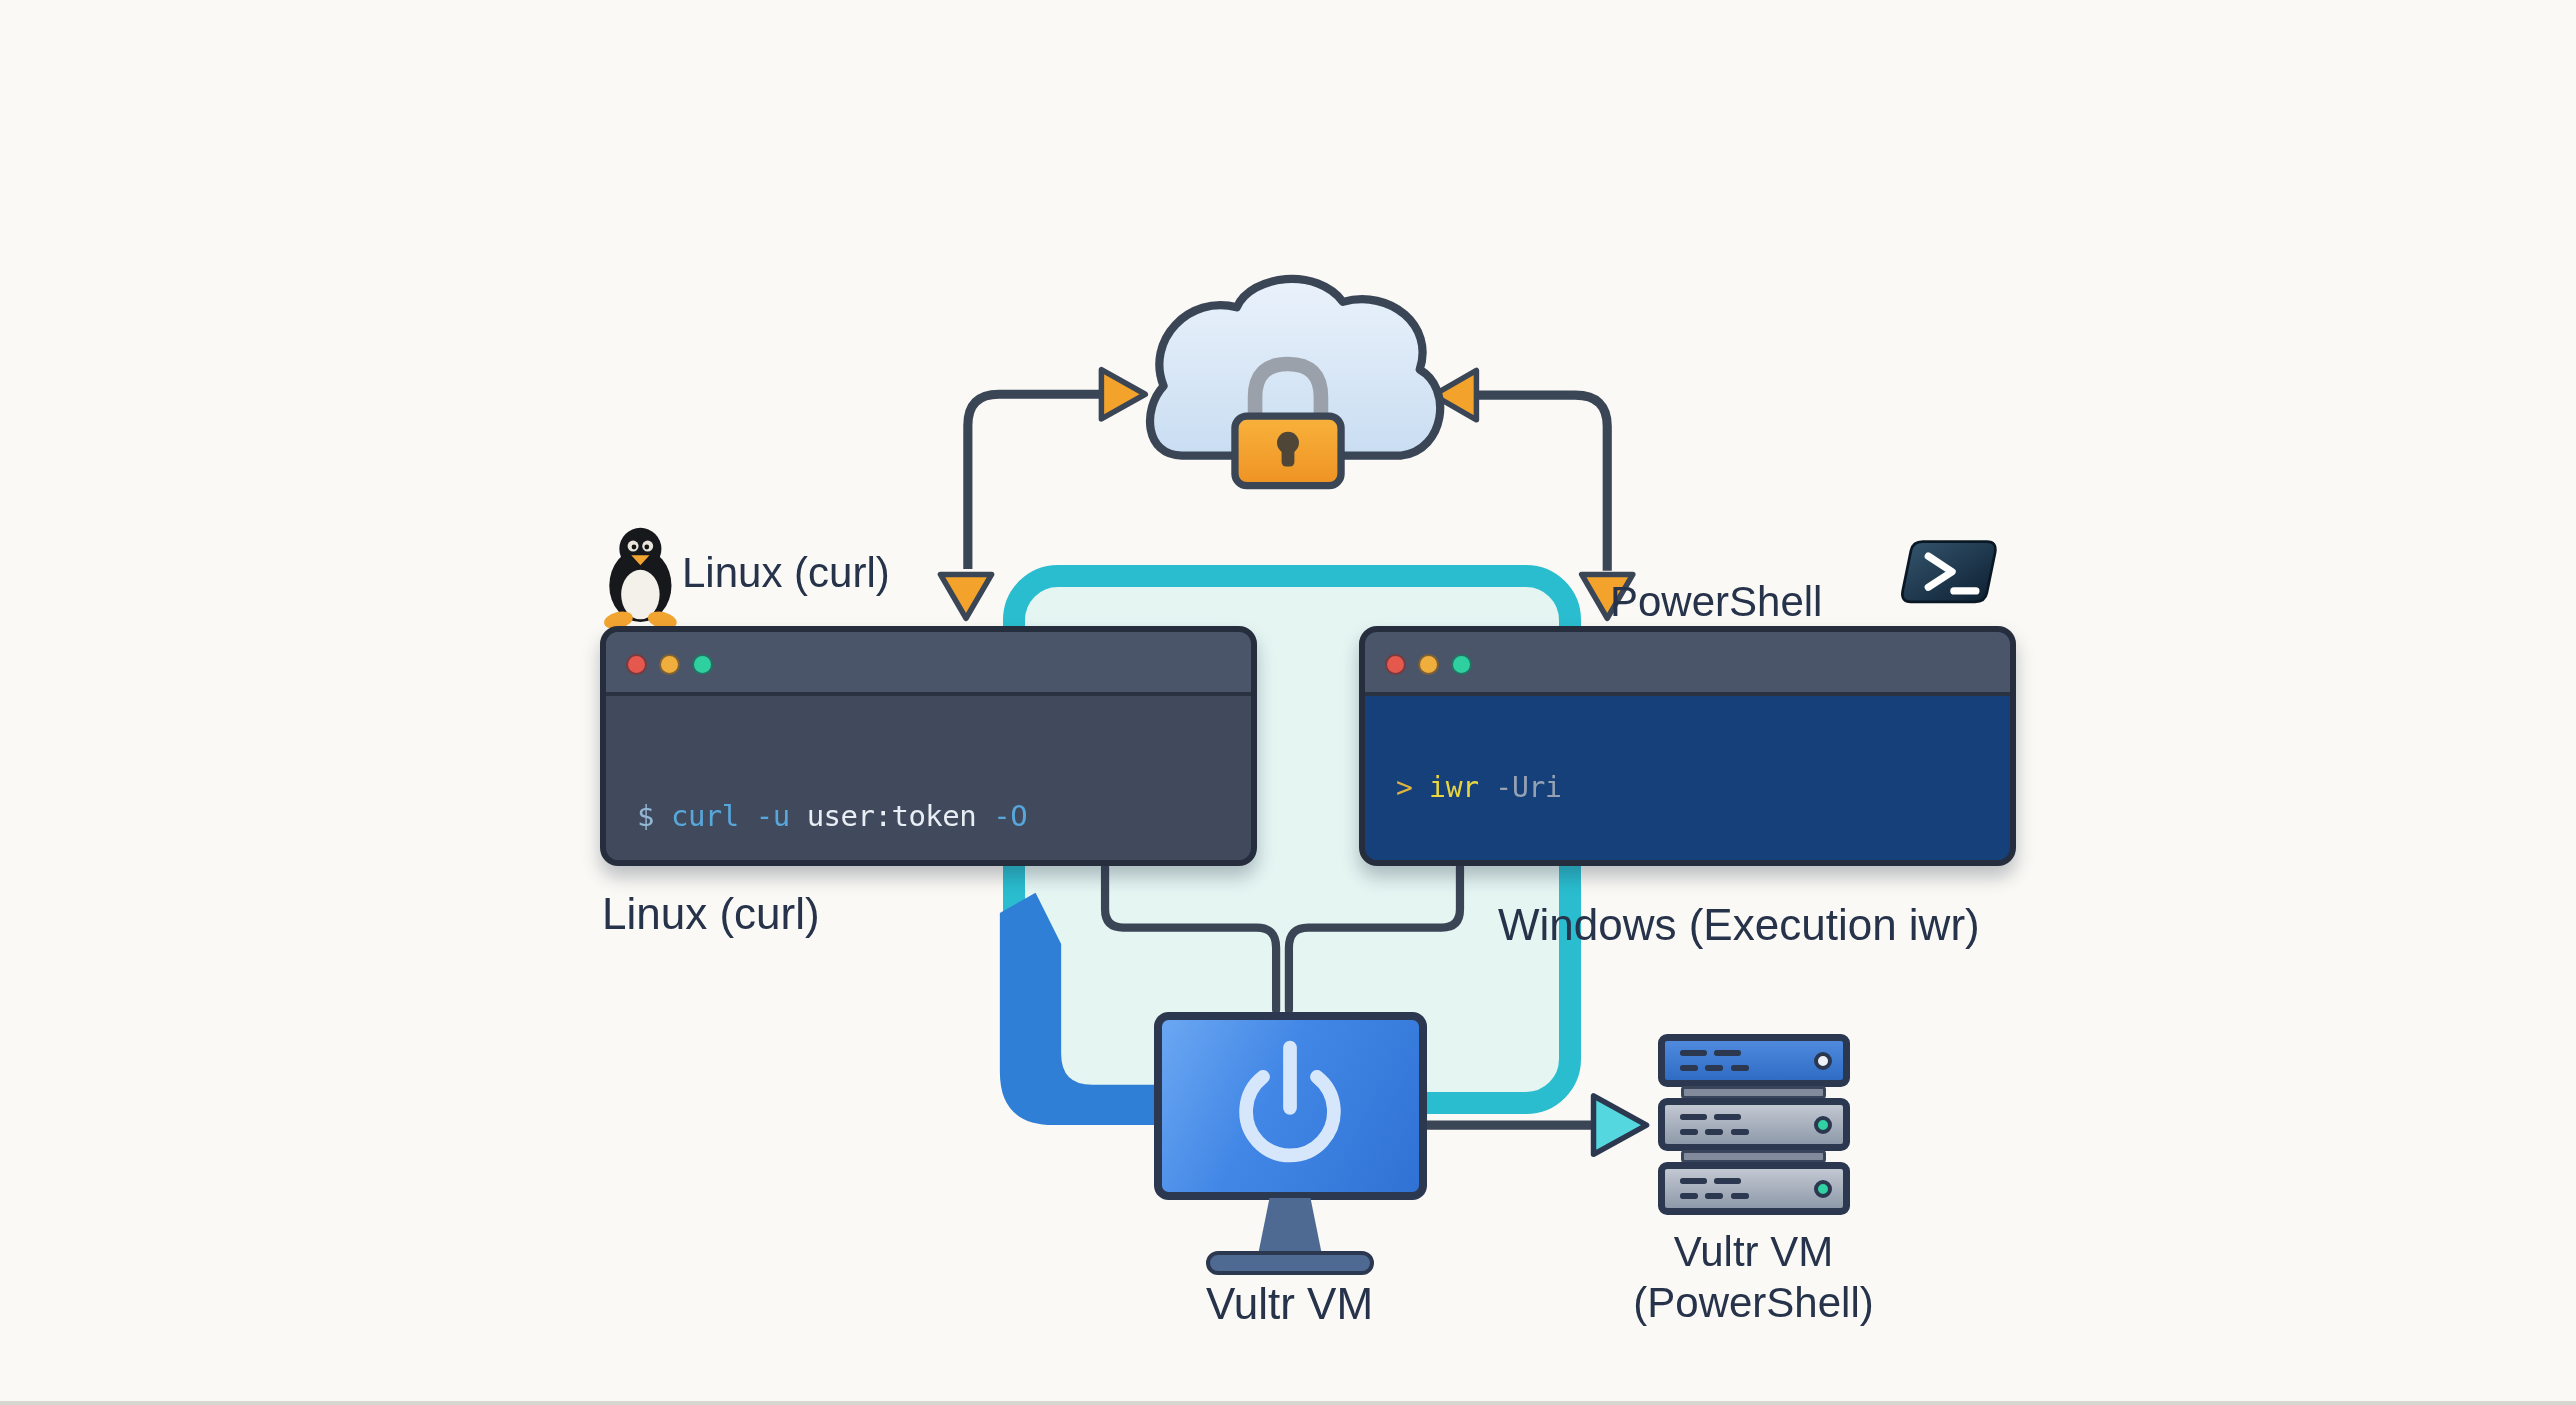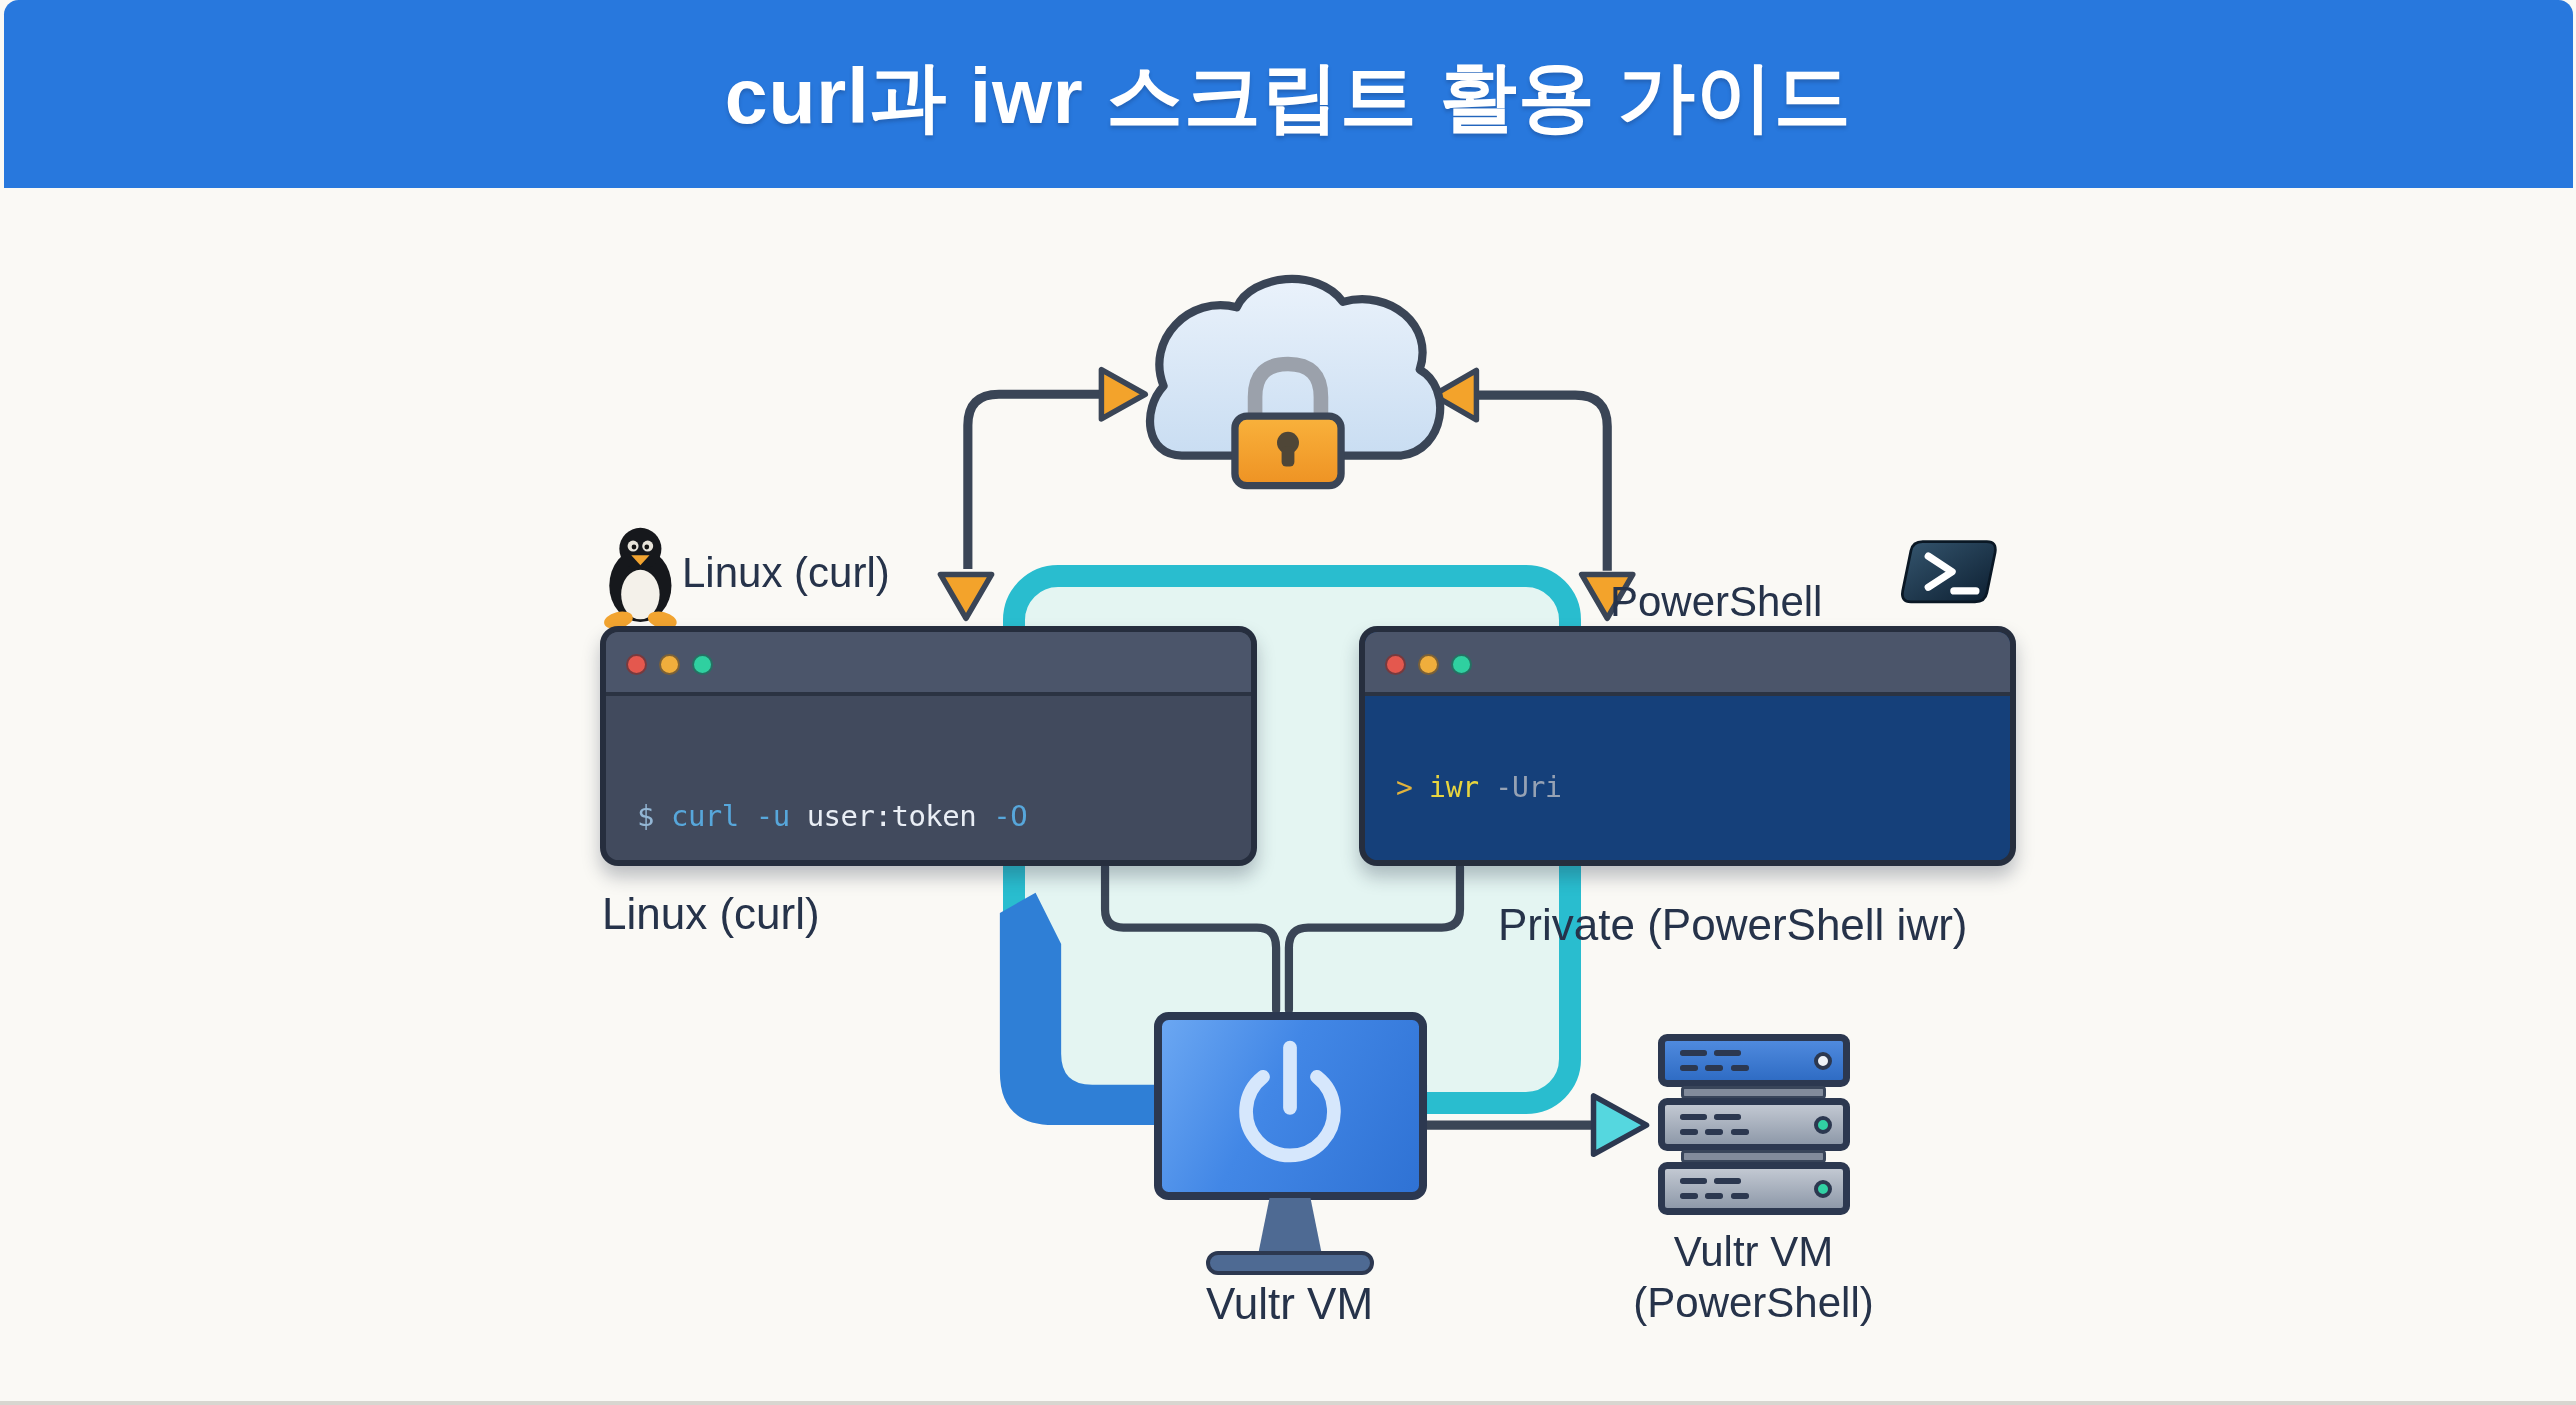--- a/index.html
+++ b/index.html
@@ -70,23 +70,20 @@
   .led-white{background:#eef2f8;}
   .led-teal{background:#31d1a4;}
 
   #bottom-strip{left:0;top:1401px;width:2576px;height:4.6px;background:#d8d6d0;z-index:2;}
 </style>
 </head>
 <body>
 
 <div id="canvas">
 
-  <div class="abs" id="header">
-    <div class="abs" id="title">curl과 iwr 스크립트 활용 가이드</div>
-  </div>
 
   <div class="abs" id="frame"></div>
 
   <svg class="abs" id="diagram-svg" width="2576" height="1405" viewBox="0 0 2816 1536">
     <defs>
       <linearGradient id="cloudGrad" x1="0" y1="0" x2="0" y2="1">
         <stop offset="0" stop-color="#eaf2fb"></stop>
           <stop offset="1" stop-color="#c9ddf2"></stop>
       </linearGradient>
       <linearGradient id="lockGrad" x1="0" y1="0" x2="0" y2="1">
@@ -165,21 +162,21 @@
       <div><span class="t-orange">&gt;</span><span class="t-yellow"> iwr</span><span class="t-gray"> -Uri</span></div>
       
       
       
     </div>
   </div>
 
   <div class="abs label" id="label-linux-top">Linux (curl)</div>
   <div class="abs label" id="label-ps-top">PowerShell</div>
   <div class="abs label" id="label-linux-bottom">Linux (curl)</div>
-  <div class="abs label" id="label-windows-bottom">Private (PowerShell iwr)</div>
+  <div class="abs label" id="label-windows-bottom">Windows (Execution iwr)</div>
   <div class="abs label" id="label-vm">Vultr VM</div>
   <div class="abs label" id="label-exec">
     <div>Vultr VM</div>
     <div>(PowerShell)</div>
   </div>
 
   <div class="abs" id="monitor">
     <svg width="256" height="172" viewBox="0 0 280 188">
       <path d="M169.5,62.2 A48,48 0 1 1 110.5,62.2" fill="none" stroke="#d6e7fc" stroke-width="15" stroke-linecap="round"></path>
       <path d="M140,30 V96" stroke="#d6e7fc" stroke-width="15" stroke-linecap="round"></path>

